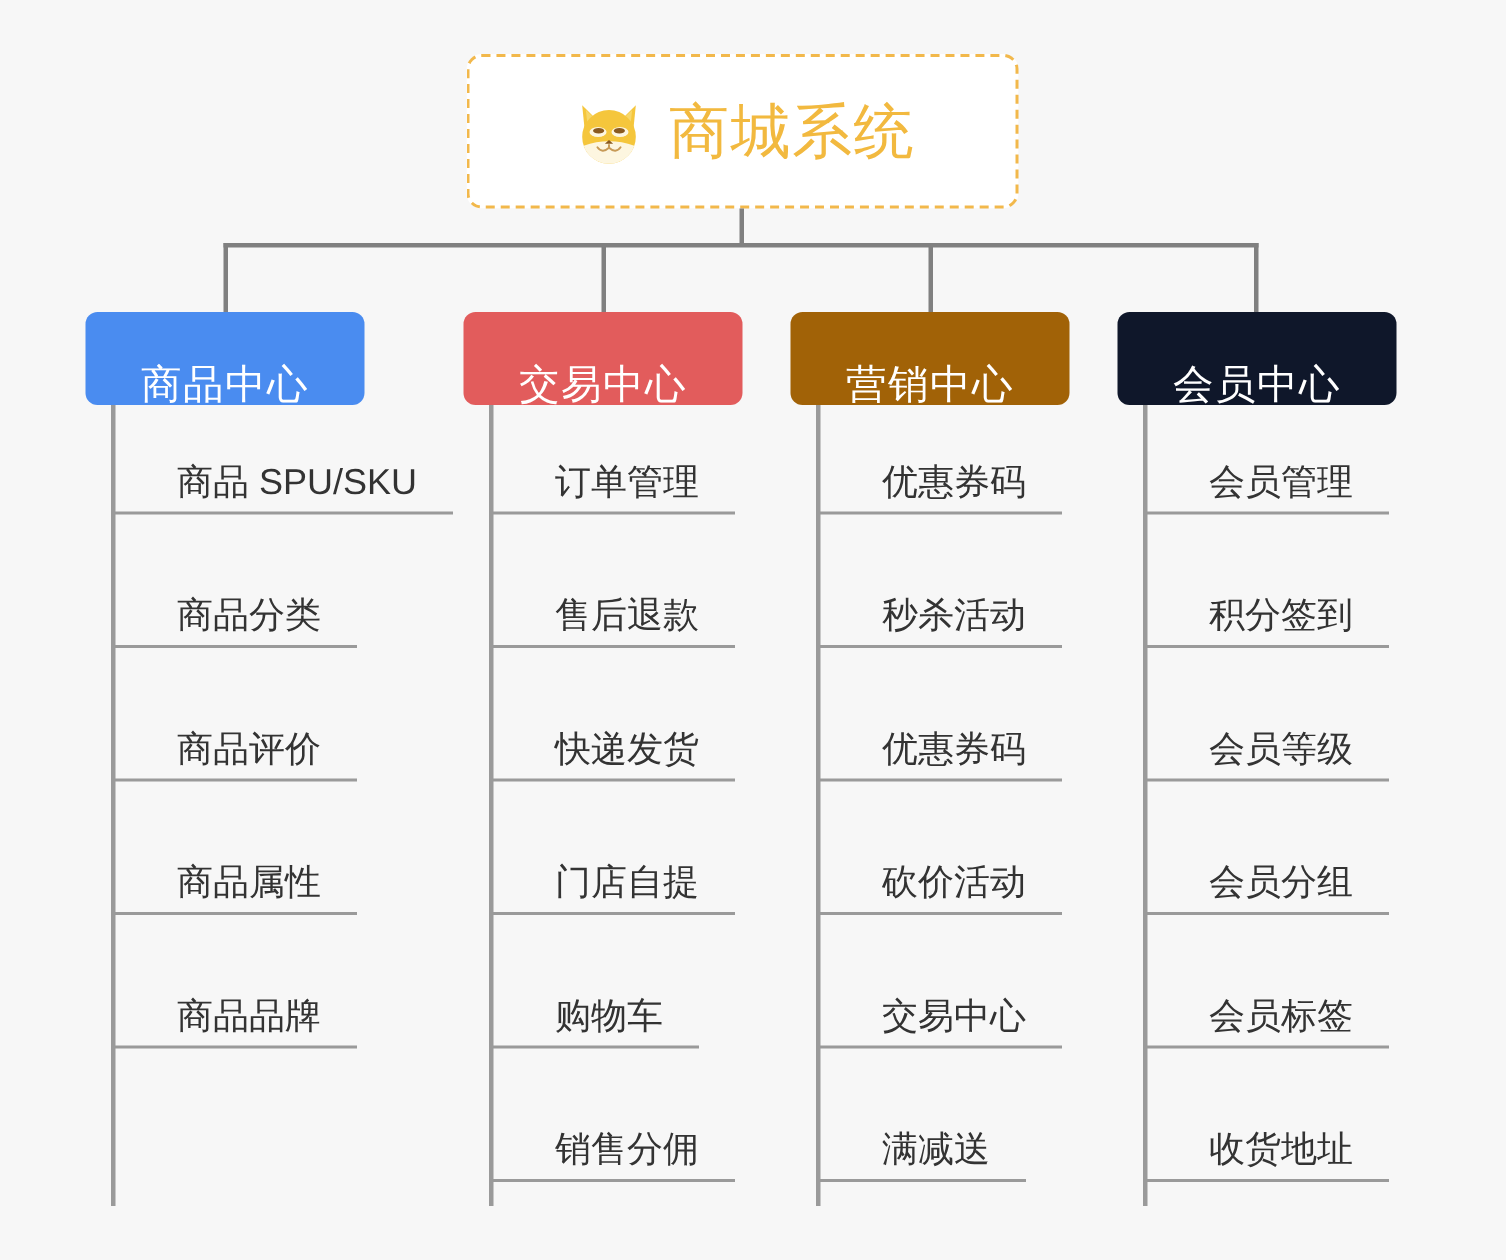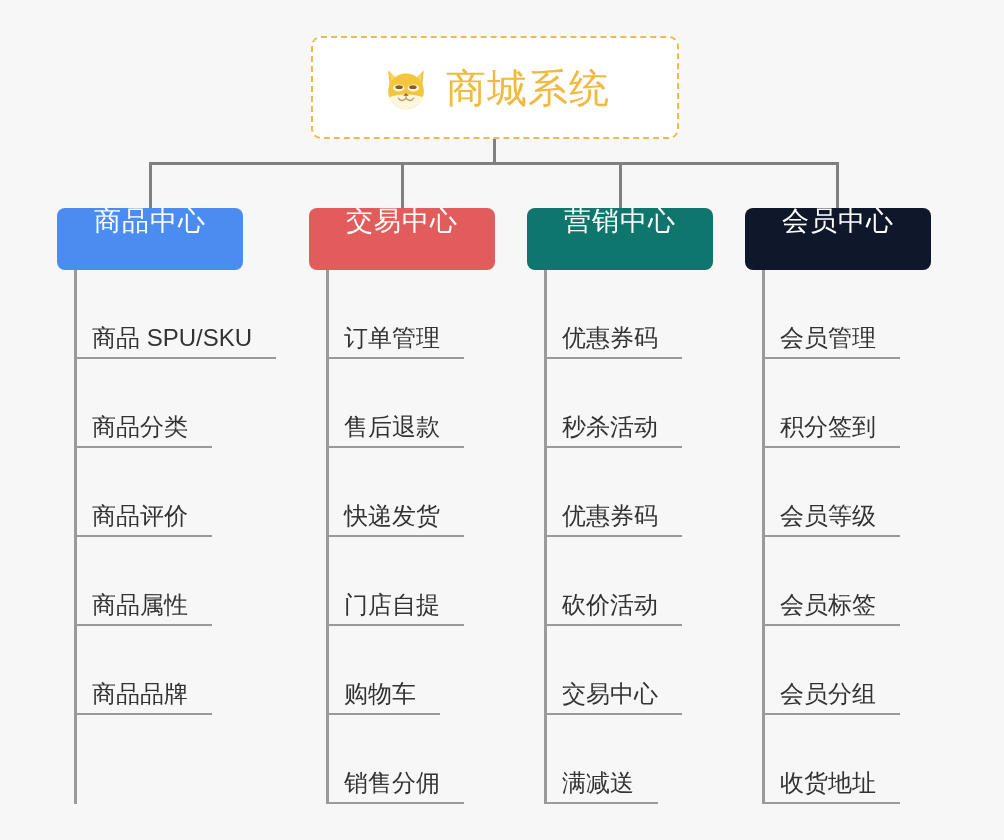--- a/index.html
+++ b/index.html
@@ -77,21 +77,21 @@
     position: absolute;
     top: 208px;
     width: 186px;
   }
   .cat-box {
     width: 186px;
     height: 62px;
     box-sizing: border-box;
     border-radius: 8px;
     display: flex;
-    align-items: flex-start;
+    align-items: flex-end;
     justify-content: center;
     color: #ffffff;
     font-size: 27px;
     line-height: 1;
     letter-spacing: 1px;
     white-space: nowrap;
   }
 
   
   .leaf-list {
@@ -107,22 +107,22 @@
     background: #9a9a9a;
   }
   .leaf {
     position: relative;
     height: 89px;
     box-sizing: border-box;
   }
   .leaf-inner {
     position: absolute;
     left: 0;
-    bottom: 0;
-    padding-left: 18px;
+    bottom: 16px;
+    padding-left: 44px;
     padding-bottom: 6px;
     border-bottom: 2px solid #9a9a9a;
     display: inline-block;
     white-space: nowrap;
   }
   .leaf-label {
     font-size: 24px;
     line-height: 1.1;
     color: #333333;
     white-space: nowrap;
@@ -207,21 +207,21 @@
       <div class="leaf">
           <div class="leaf-inner"><span class="leaf-label">购物车</span></div>
         </div>
       <div class="leaf">
           <div class="leaf-inner"><span class="leaf-label">销售分佣</span></div>
         </div>
     </div>
   </div>
 
   <div class="column" style="left:527px;">
-    <div class="cat-box" style="background: #0f766e;">
+    <div class="cat-box" style="background: #a16207;">
       <span>营销中心</span>
     </div>
     <div class="leaf-list">
       <div class="spine" style="height: 534px;"></div>
       <div class="leaf">
           <div class="leaf-inner"><span class="leaf-label">优惠券码</span></div>
         </div>
       <div class="leaf">
           <div class="leaf-inner"><span class="leaf-label">秒杀活动</span></div>
         </div>
@@ -249,24 +249,24 @@
       <div class="leaf">
           <div class="leaf-inner"><span class="leaf-label">会员管理</span></div>
         </div>
       <div class="leaf">
           <div class="leaf-inner"><span class="leaf-label">积分签到</span></div>
         </div>
       <div class="leaf">
           <div class="leaf-inner"><span class="leaf-label">会员等级</span></div>
         </div>
       <div class="leaf">
+          <div class="leaf-inner"><span class="leaf-label">会员分组</span></div>
+        </div>
+      <div class="leaf">
           <div class="leaf-inner"><span class="leaf-label">会员标签</span></div>
         </div>
       <div class="leaf">
-          <div class="leaf-inner"><span class="leaf-label">会员分组</span></div>
-        </div>
-      <div class="leaf">
           <div class="leaf-inner"><span class="leaf-label">收货地址</span></div>
         </div>
     </div>
   </div>
 
 </div>
 
 </body></html>

